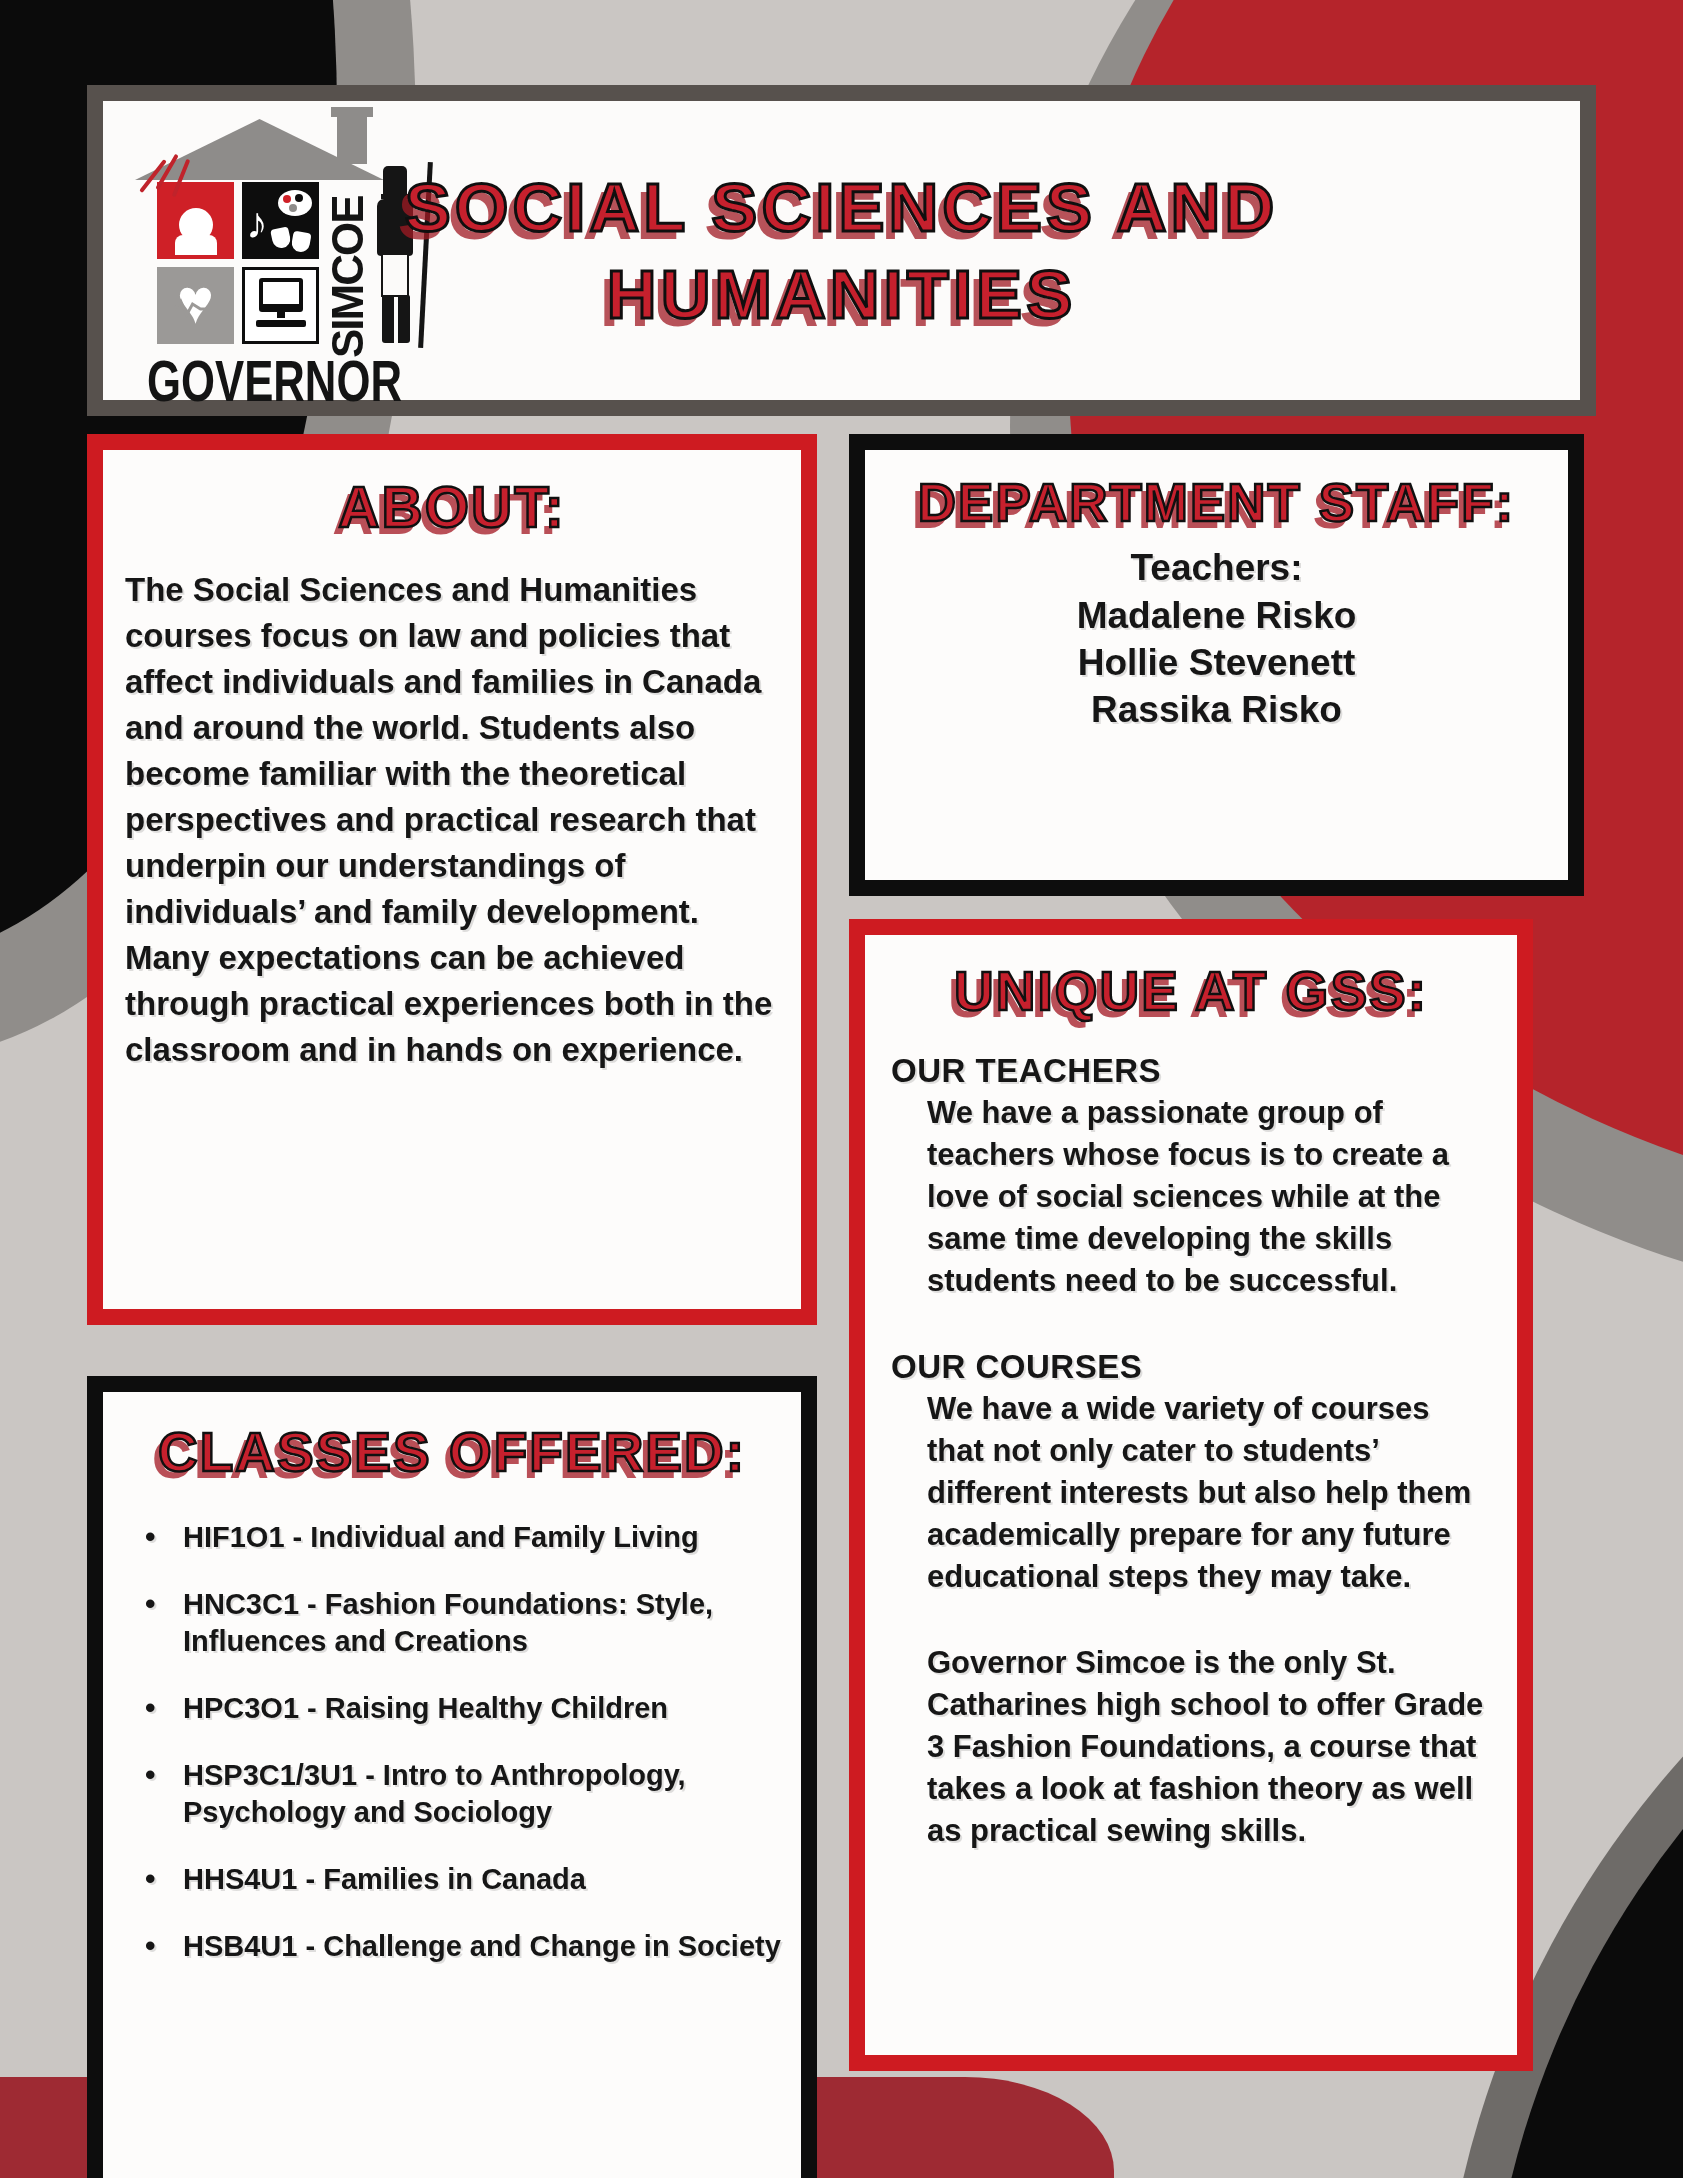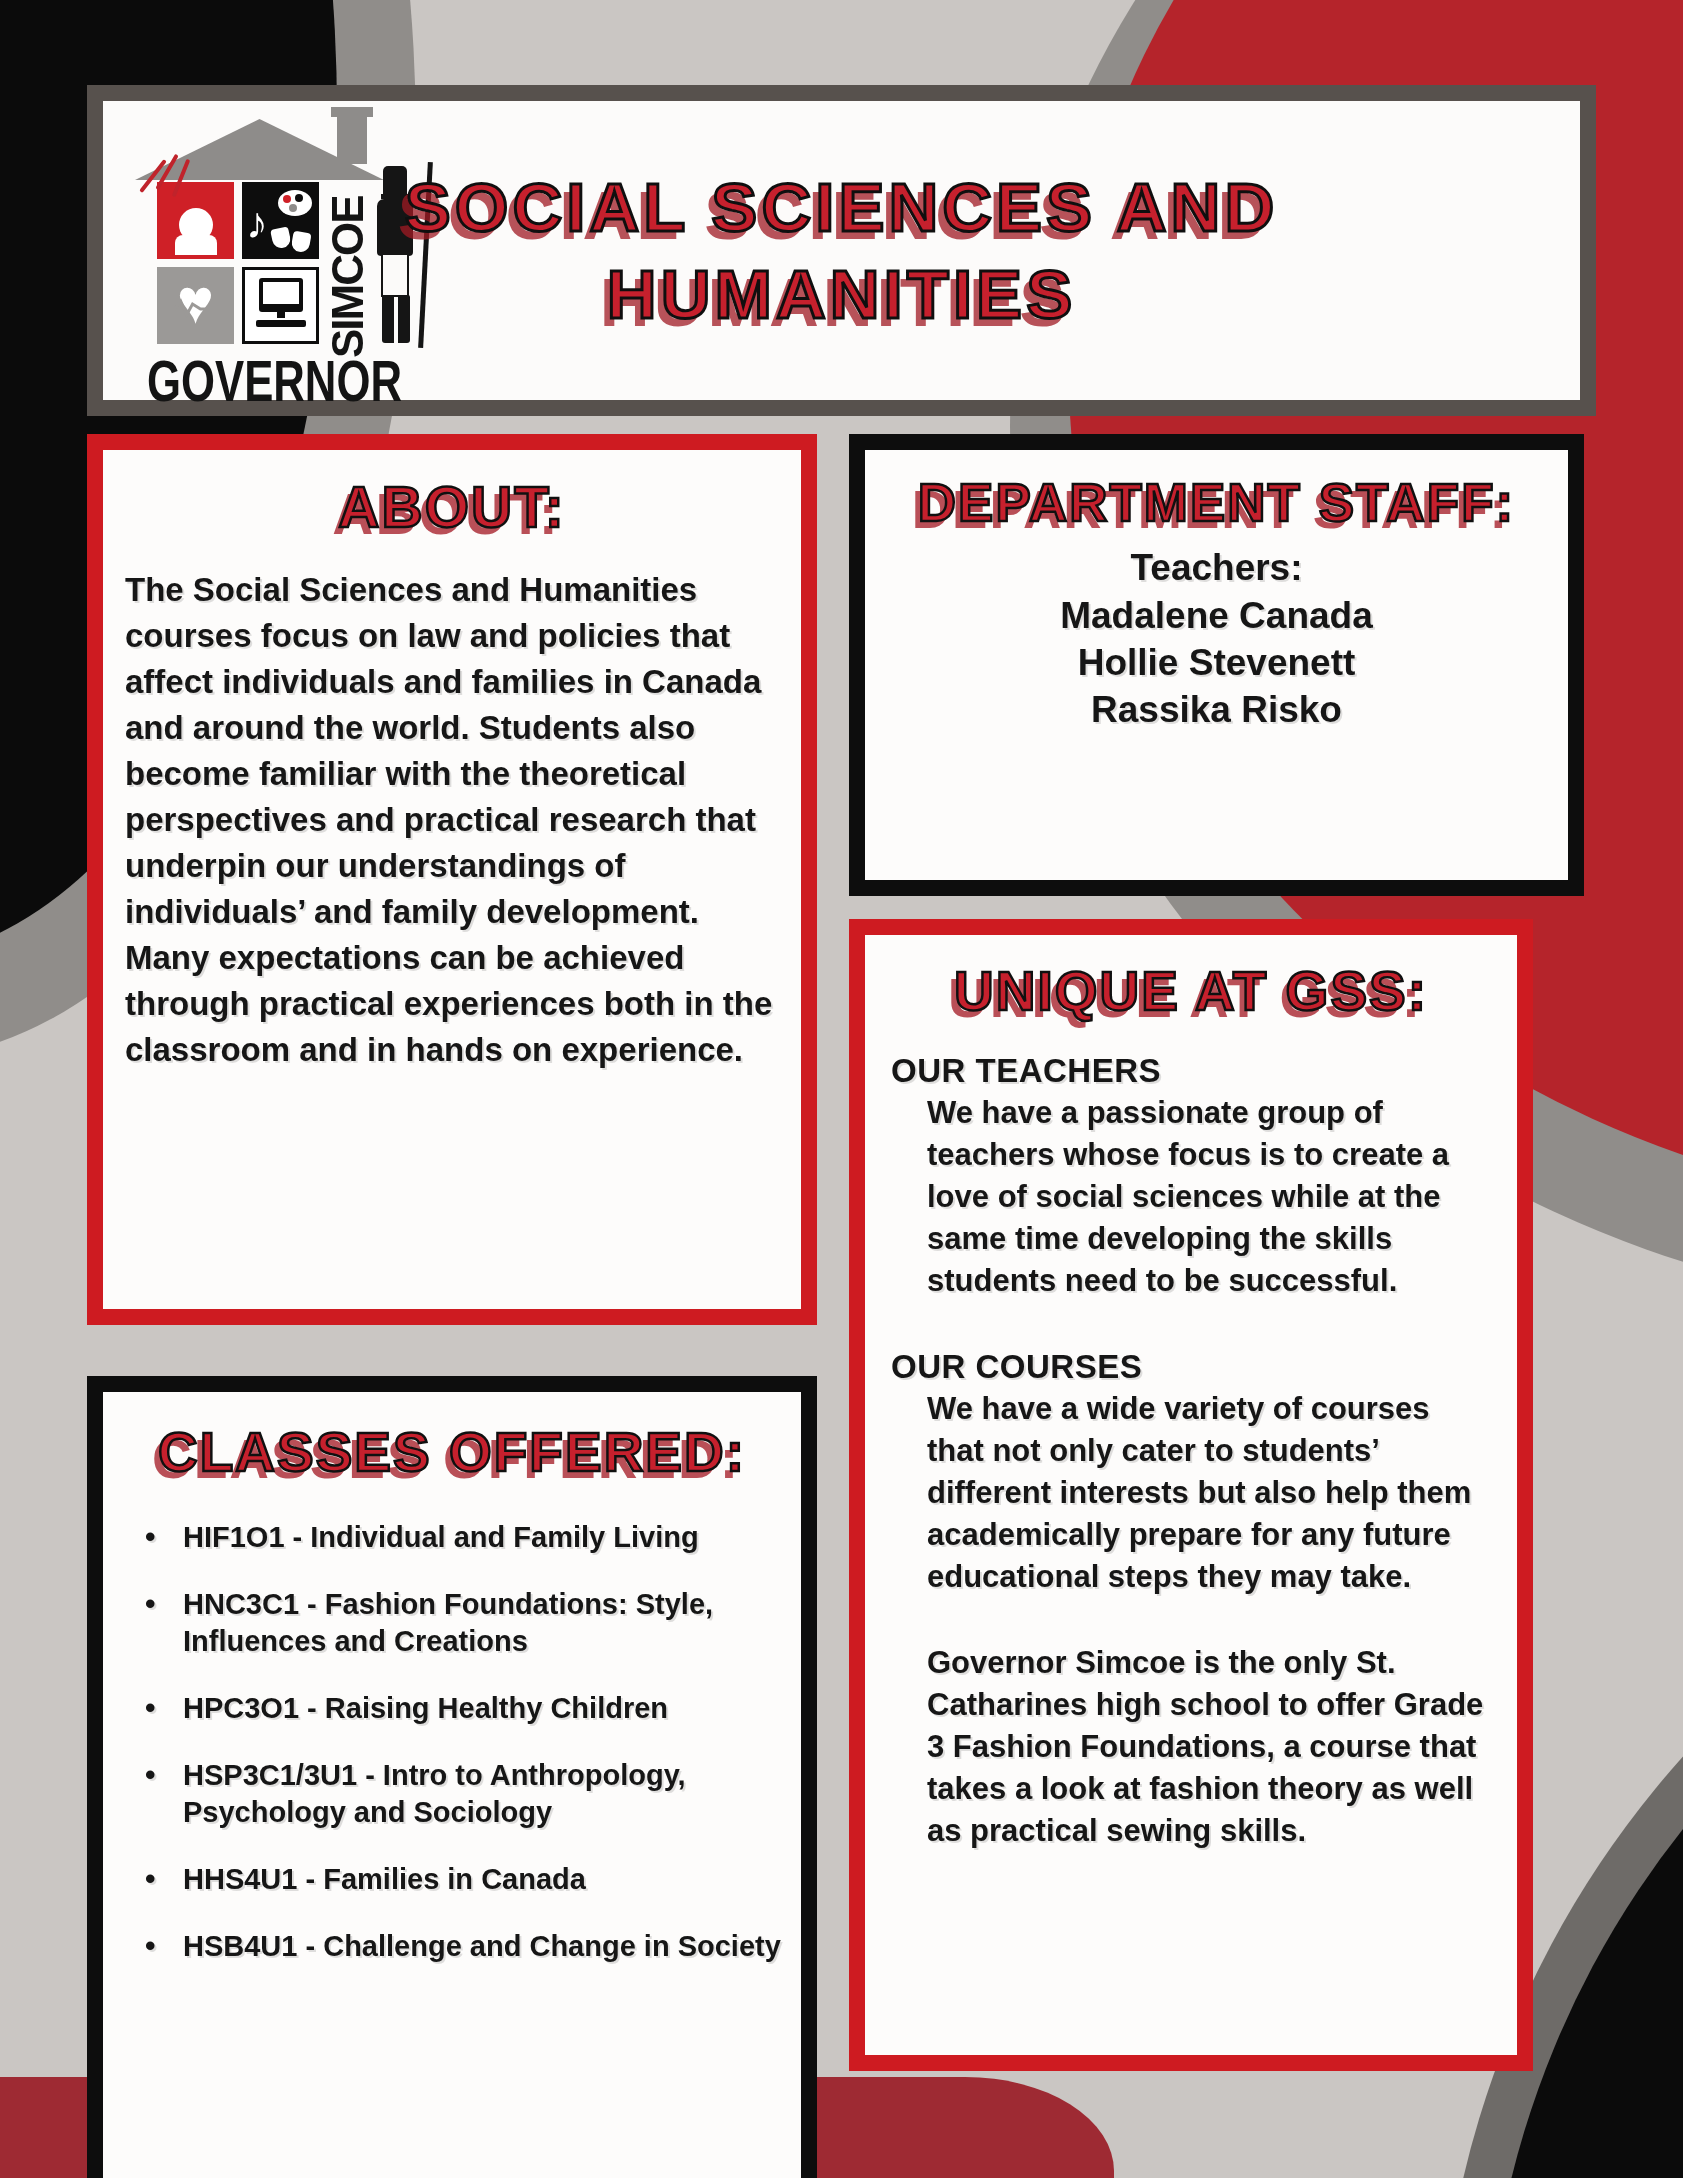--- a/index.html
+++ b/index.html
@@ -190,21 +190,21 @@
   <section class="box box-about">
     <h2 class="outline-title">ABOUT:</h2>
     <p class="about-body soft-ink">The Social Sciences and Humanities courses focus on law and policies that affect individuals and families in Canada and around the world. Students also become familiar with the theoretical perspectives and practical research that underpin our understandings of individuals’ and family development. Many expectations can be achieved through practical experiences both in the classroom and in hands on experience.</p>
   </section>
 
   <section class="box box-staff">
     <h2 class="outline-title">DEPARTMENT STAFF:</h2>
     <div class="staff-sub soft-ink">Teachers:</div>
     <div class="staff-list">
 
-        <div class="staff-name soft-ink">Madalene Canada</div>
+        <div class="staff-name soft-ink">Madalene Risko</div>
 
         <div class="staff-name soft-ink">Hollie Stevenett</div>
 
         <div class="staff-name soft-ink">Rassika Risko</div>
       </div>
   </section>
 
   <section class="box box-unique">
     <h2 class="outline-title">UNIQUE AT GSS:</h2>
     <div class="u-sections">

